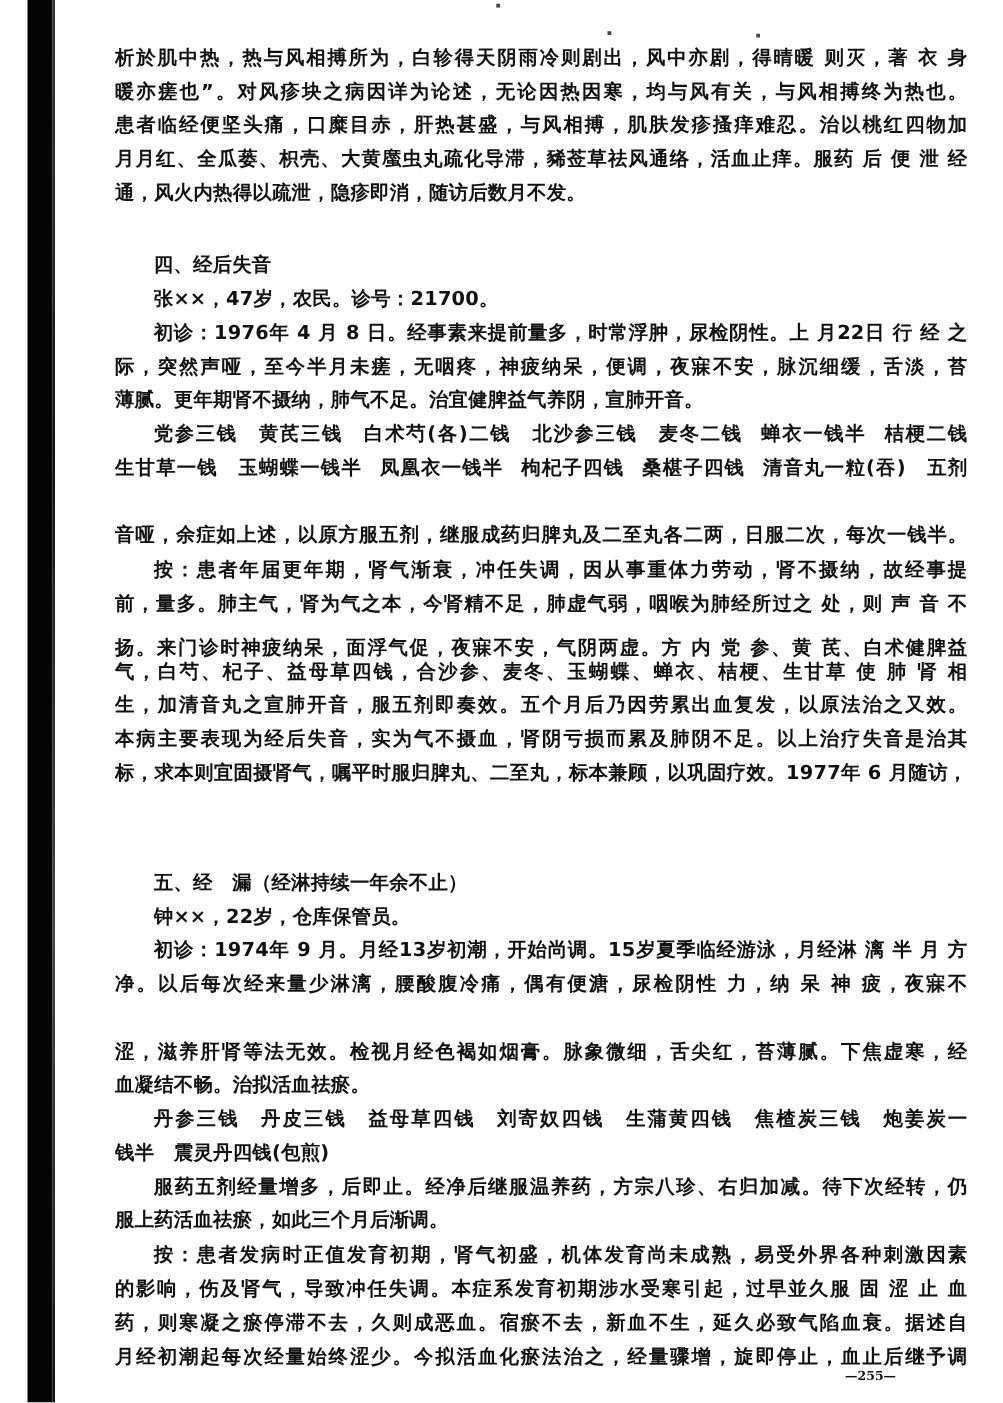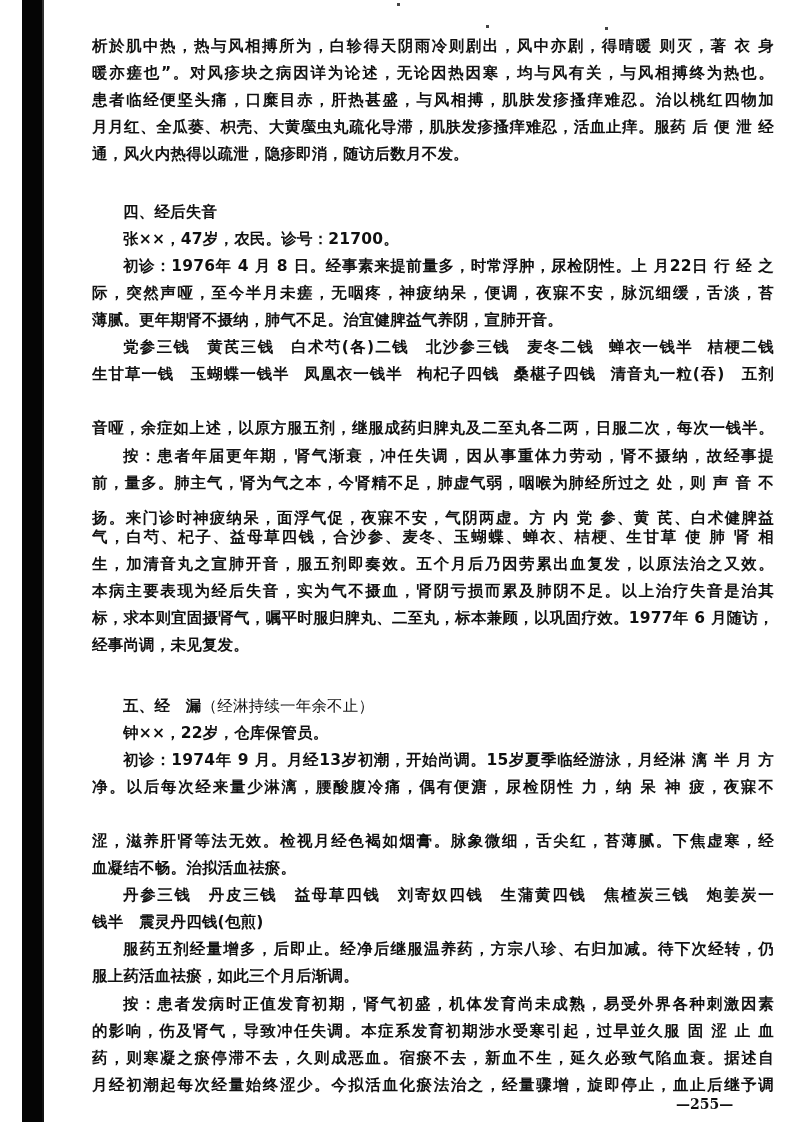--- a/index.html
+++ b/index.html
@@ -25,60 +25,59 @@
     white-space:nowrap; overflow:hidden;
     text-align:justify; text-align-last:justify;
     letter-spacing:0.2px;
     font-weight:600;
   }
   .line.last { text-align-last:left; }
   .line.indent { left:31px; width:651px; }
   .line.head { font-weight:bold; text-align-last:left; }
   .line.rx { word-spacing:8px; }
   .pageno {
-    position:absolute; left:676px; top:1096px; font-size:14px; font-weight:bold;
+    position:absolute; left:676px; top:1096px; font-size:10px; font-weight:bold;
     font-family: "DejaVu Serif", serif;
   }
   .speck { position:absolute; width:3px; height:3px; background:#444; }
 </style>
 </head>
 <body>
 
 <div class="binding"></div>
 <div class="speck" style="left:397px;top:3px;"></div>
 <div class="speck" style="left:486px;top:25px;"></div>
 <div class="speck" style="left:605px;top:27px;"></div>
 
 <div class="page">
 
   <div class="line" style="top:36px">析於肌中热，热与风相搏所为，白轸得天阴雨冷则剧出，风中亦剧，得晴暖 则灭，著 衣 身</div>
   <div class="line" style="top:63px">暖亦瘥也”。对风疹块之病因详为论述，无论因热因寒，均与风有关，与风相搏终为热也。</div>
   <div class="line" style="top:90px">患者临经便坚头痛，口糜目赤，肝热甚盛，与风相搏，肌肤发疹搔痒难忍。治以桃红四物加</div>
-  <div class="line" style="top:117px">月月红、全瓜蒌、枳壳、大黄䗪虫丸疏化导滞，肌肤发疹搔痒难忍，活血止痒。服药 后 便 泄 经</div>
+  <div class="line" style="top:117px">月月红、全瓜蒌、枳壳、大黄䗪虫丸疏化导滞，豨莶草祛风通络，活血止痒。服药 后 便 泄 经</div>
   <div class="line last" style="top:144px">通，风火内热得以疏泄，隐疹即消，随访后数月不发。</div>
 
   <div class="line indent head" style="top:202px">四、经后失音</div>
   <div class="line indent last" style="top:229px">张××，47岁，农民。诊号：21700。</div>
   <div class="line indent" style="top:256px">初诊：1976年 4 月 8 日。经事素来提前量多，时常浮肿，尿检阴性。上 月22日 行 经 之</div>
   <div class="line" style="top:283px">际，突然声哑，至今半月未瘥，无咽疼，神疲纳呆，便调，夜寐不安，脉沉细缓，舌淡，苔</div>
   <div class="line indent rx" style="top:337px">党参三钱　黄芪三钱　白术芍(各)二钱　北沙参三钱　麦冬二钱 蝉衣一钱半 桔梗二钱</div>
   <div class="line last" style="top:310px">薄腻。更年期肾不摄纳，肺气不足。治宜健脾益气养阴，宣肺开音。</div>
   <div class="line rx" style="top:364px">生甘草一钱　玉蝴蝶一钱半 凤凰衣一钱半 枸杞子四钱 桑椹子四钱 清音丸一粒(吞)　五剂</div>
   <div class="line" style="top:418px">音哑，余症如上述，以原方服五剂，继服成药归脾丸及二至丸各二两，日服二次，每次一钱半。</div>
   <div class="line indent" style="top:446px">按：患者年届更年期，肾气渐衰，冲任失调，因从事重体力劳动，肾不摄纳，故经事提</div>
   <div class="line" style="top:473px">前，量多。肺主气，肾为气之本，今肾精不足，肺虚气弱，咽喉为肺经所过之 处，则 声 音 不</div>
   <div class="line" style="top:508px">扬。来门诊时神疲纳呆，面浮气促，夜寐不安，气阴两虚。方 内 党 参、黄 芪、白术健脾益</div>
   <div class="line" style="top:527px">气，白芍、杞子、益母草四钱，合沙参、麦冬、玉蝴蝶、蝉衣、桔梗、生甘草 使 肺 肾 相</div>
   <div class="line" style="top:554px">生，加清音丸之宣肺开音，服五剂即奏效。五个月后乃因劳累出血复发，以原法治之又效。</div>
   <div class="line" style="top:581px">本病主要表现为经后失音，实为气不摄血，肾阴亏损而累及肺阴不足。以上治疗失音是治其</div>
   <div class="line" style="top:608px">标，求本则宜固摄肾气，嘱平时服归脾丸、二至丸，标本兼顾，以巩固疗效。1977年 6 月随访，</div>
-  <div class="line last" style="top:635px">经事尚调，未见复发。</div>
 
   <div class="line indent head" style="top:696px">
-    <span>五、经　漏</span><span style="font-weight:400">（经淋持续一年余不止）</span>
+    <span>五、经　漏</span><span style="font-weight:700">（经淋持续一年余不止）</span>
   </div>
   <div class="line indent last" style="top:723px">钟××，22岁，仓库保管员。</div>
   <div class="line indent" style="top:750px">初诊：1974年 9 月。月经13岁初潮，开始尚调。15岁夏季临经游泳，月经淋 漓 半 月 方</div>
   <div class="line" style="top:777px">净。以后每次经来量少淋漓，腰酸腹冷痛，偶有便溏，尿检阴性 力，纳 呆 神 疲，夜寐不</div>
   <div class="line" style="top:831px">涩，滋养肝肾等法无效。检视月经色褐如烟膏。脉象微细，舌尖红，苔薄腻。下焦虚寒，经</div>
   <div class="line last" style="top:858px">血凝结不畅。治拟活血祛瘀。</div>
   <div class="line indent rx" style="top:885px">丹参三钱　丹皮三钱　益母草四钱　刘寄奴四钱　生蒲黄四钱　焦楂炭三钱　炮姜炭一</div>
   <div class="line last rx" style="top:912px">钱半　震灵丹四钱(包煎)</div>
   <div class="line indent" style="top:939px">服药五剂经量增多，后即止。经净后继服温养药，方宗八珍、右归加减。待下次经转，仍</div>
   <div class="line last" style="top:966px">服上药活血祛瘀，如此三个月后渐调。</div>

